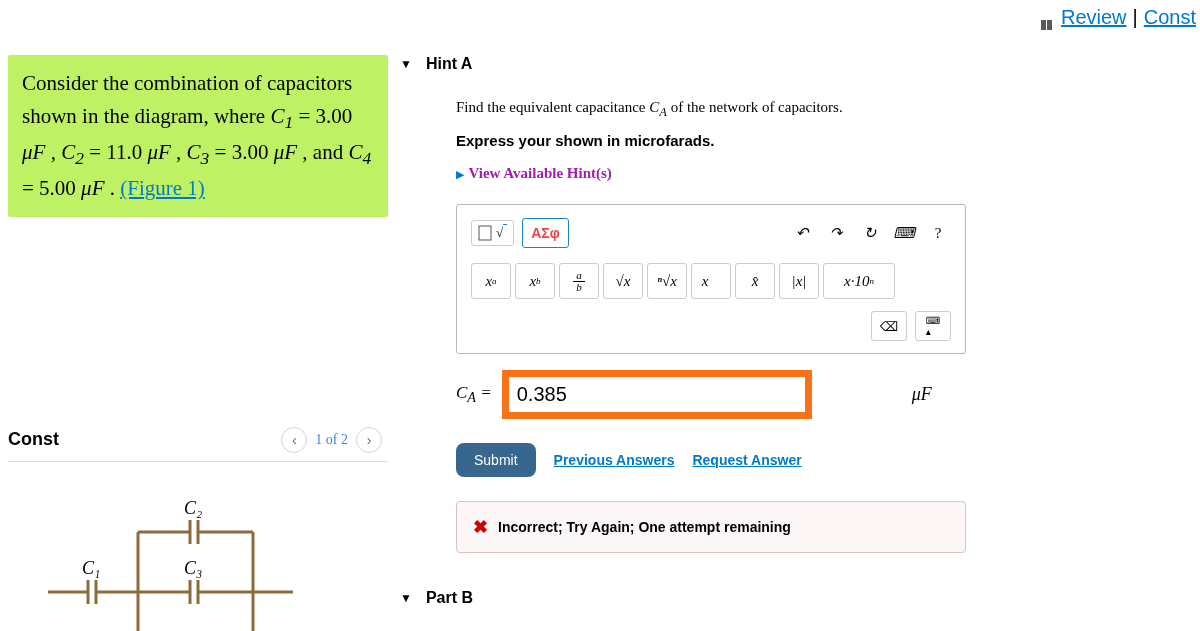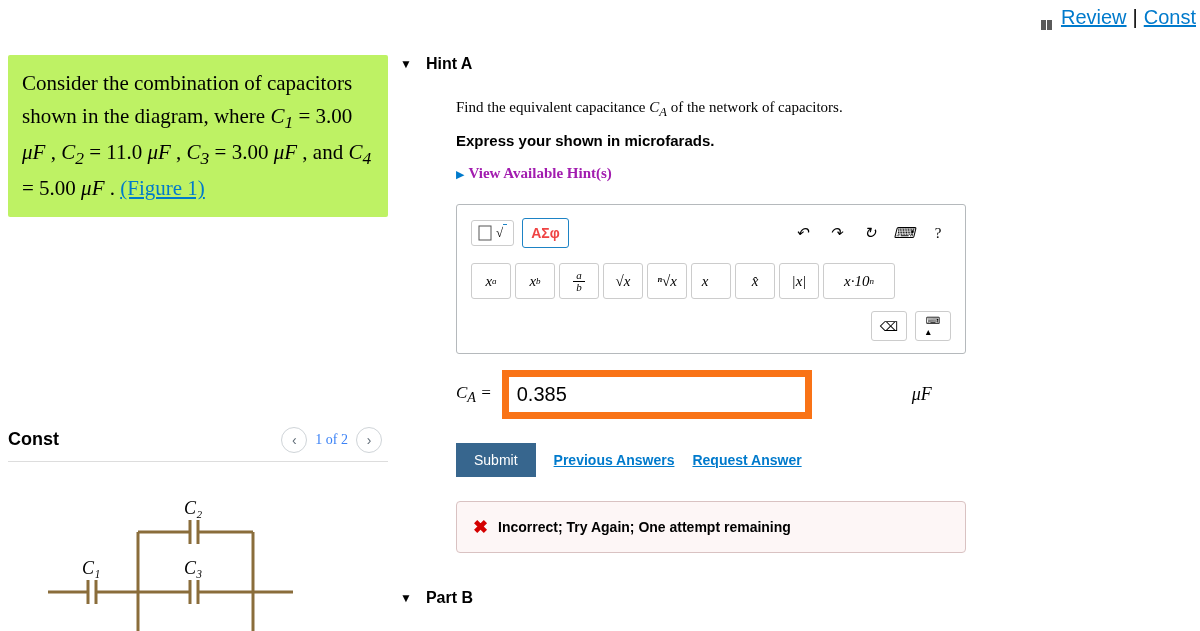--- a/index.html
+++ b/index.html
@@ -36,21 +36,21 @@
 .sym { width:40px; height:36px; border:1px solid #ccc; border-radius:3px; display:flex; align-items:center; justify-content:center; font-family: 'Times New Roman', serif; font-size:15px; font-style:italic; cursor:pointer; position:relative;}
 .sym sup{font-size:9px; font-style:italic;}
 .sym sub{font-size:9px;}
 .eqbox-util { display:flex; justify-content:flex-end; padding:6px 14px 12px; gap:8px;}
 .util-btn{width:36px;height:30px;border:1px solid #ccc;border-radius:3px;display:flex;align-items:center;justify-content:center;cursor:pointer;font-size:13px;}
 .answer-row{display:flex;align-items:center;gap:10px;margin:16px 0 0 28px;}
 .answer-label{font-family:'Times New Roman',serif;font-style:italic;font-size:17px;}
 .answer-input{border:7px solid #f97316;padding:6px 8px;font-size:20px;width:310px;font-family:Arial;}
 .unit{font-family:'Times New Roman',serif;font-style:italic;font-size:18px;margin-left:90px;}
 .actions{display:flex;align-items:center;gap:18px;margin:24px 0 0 28px;}
-.submit-btn{background:#37668e;color:#fff;border:none;padding:9px 18px;border-radius:0;font-size:14px;cursor:pointer;}
+.submit-btn{background:#37668e;color:#fff;border:none;padding:9px 18px;border-radius:8px;font-size:14px;cursor:pointer;}
 .link{color:#007acc;text-decoration:underline;cursor:pointer;font-weight:bold;}
 .feedback{border:1px solid #d9c2c2;background:#fdf6f6;border-radius:4px;margin:24px 0 0 28px;padding:14px 16px;width:510px;display:flex;align-items:center;gap:10px;}
 .feedback .x{color:#d40000;font-weight:bold;font-size:18px;}
 .feedback-text{font-weight:bold;}
 .part-b{margin-top:36px;}
 </style>
 </head>
 <body>
 
 <div class="topbar">

